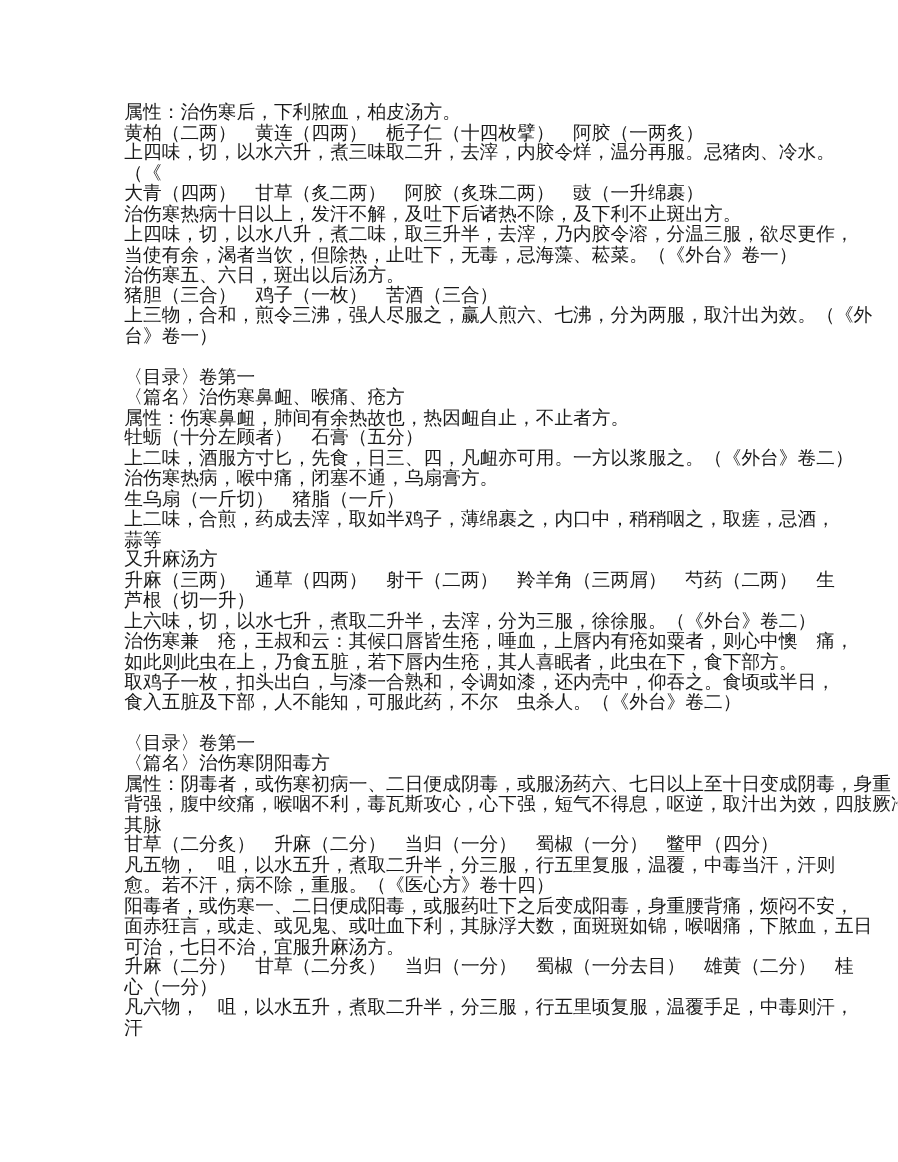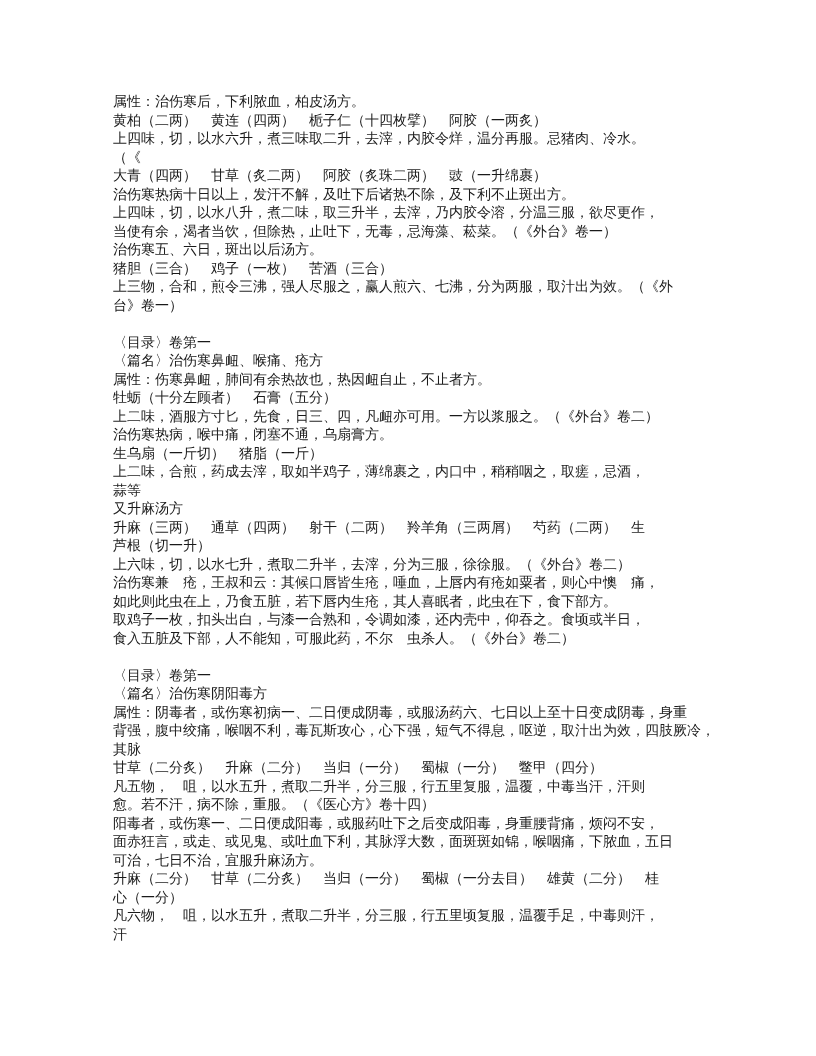--- a/index.html
+++ b/index.html
@@ -14,21 +14,21 @@
     background: #ffffff;
     overflow: hidden;
     font-family: "Liberation Serif", "DejaVu Serif", serif;
   }
   .text-block {
     position: absolute;
     left: 113px;
     top: 93px;
     width: 650px;
     color: #1a1a1a;
-    font-size: 14px;
+    font-size: 17px;
     line-height: 18.5px;
     letter-spacing: 0;
   }
   .line {
     height: 18.5px;
     white-space: pre;
     overflow: visible;
   }
 </style>
 </head>

